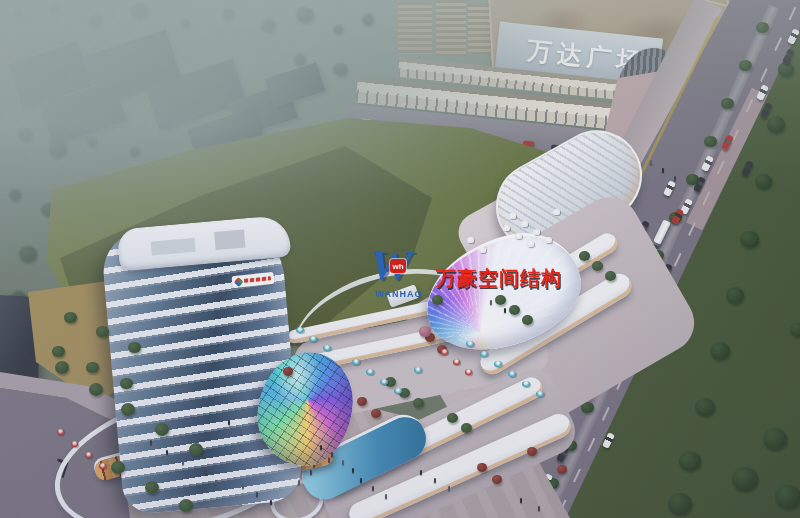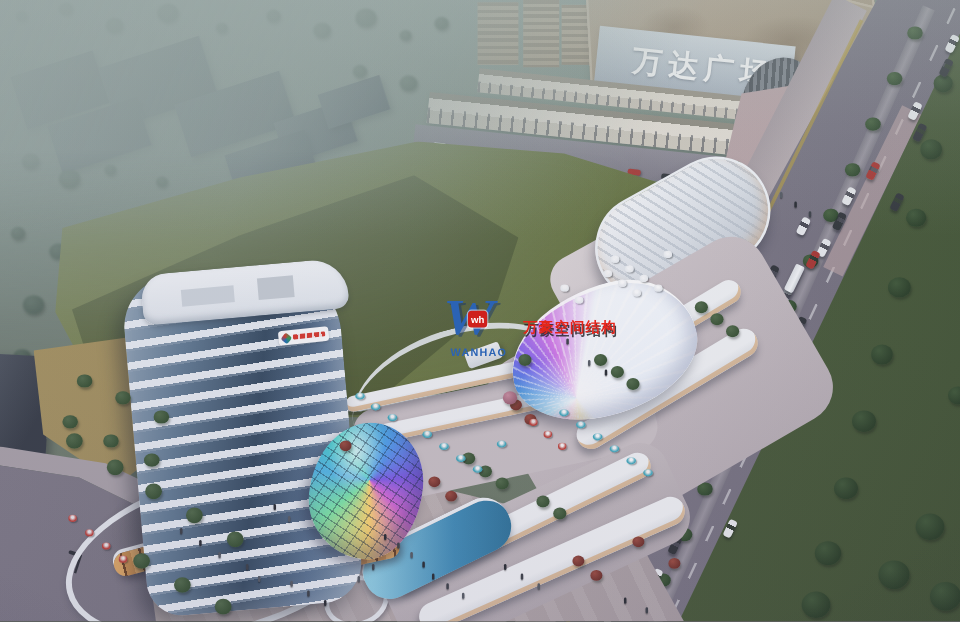--- a/index.html
+++ b/index.html
@@ -103,21 +103,21 @@
  radial-gradient(at 38% 22%,rgba(255,255,255,.75) 0%,transparent 28%),
  conic-gradient(from 320deg at 52% 42%,#46d8c8,#4ea0ee 60deg,#7e5ce8 120deg,#d86ad8 170deg,#ffd870 215deg,#7ce8a8 265deg,#52b8e8 315deg,#46d8c8 360deg);
  box-shadow:-4px 6px 10px rgba(25,30,50,.4),inset -8px -10px 16px rgba(30,40,90,.35)}
 
 .grade{position:absolute;inset:0;pointer-events:none;
  background:radial-gradient(130% 130% at 45% 35%,transparent 55%,rgba(38,36,58,.16) 100%),linear-gradient(195deg,rgba(150,168,172,.08),rgba(110,100,135,.12) 70%,rgba(95,85,125,.16))}
 .wm{left:360px;top:244px;width:230px;height:72px}
 .wm-w{position:absolute;left:12px;top:0px;font-family:"Liberation Serif","DejaVu Serif",serif;font-style:italic;font-weight:900;font-size:42px;line-height:1;color:#2b63b4;text-shadow:2px 2px 0 rgba(20,50,110,.45);transform:scaleX(1.15)}
 .wm-badge{position:absolute;left:30px;top:15px;width:16px;height:14px;background:#cf201c;border-radius:3px;color:#fff;font-size:8px;font-weight:700;display:flex;align-items:center;justify-content:center;box-shadow:0 0 0 1px rgba(255,255,255,.55)}
 .wm-name{position:absolute;left:8px;top:45px;width:62px;text-align:center;font-size:9px;font-weight:700;letter-spacing:1px;color:#2b63b4}
-.wm-company{position:absolute;left:76px;top:21px;font-family:"Liberation Serif","DejaVu Serif",serif;font-size:12px;font-weight:700;letter-spacing:1px;color:#e6251b;text-shadow:1px 2px 0 rgba(40,40,45,.85);white-space:nowrap}
+.wm-company{position:absolute;left:76px;top:21px;font-family:"Liberation Serif","DejaVu Serif",serif;font-size:20px;font-weight:700;letter-spacing:1px;color:#e6251b;text-shadow:1px 2px 0 rgba(40,40,45,.85);white-space:nowrap}
 .wm-url{position:absolute;left:58px;top:39px;font-family:"Liberation Serif","DejaVu Serif",serif;font-size:14.5px;font-weight:700;letter-spacing:.5px;color:#e6251b;text-shadow:1px 2px 0 rgba(40,40,45,.85);white-space:nowrap}
 </style>
 </head>
 <body>
 
 <div class="stage">
 
   <div class="layer" id="gen-far">
       <div style="position: absolute; left: 14px; top: 52px; width: 72px; height: 46px; transform: rotate(-18deg); background: linear-gradient(115deg, rgb(92, 106, 114), rgb(70, 84, 92)); box-shadow: rgba(30, 40, 45, 0.3) 2px 3px 5px; filter: blur(0.5px);"></div>
       <div style="position: absolute; left: 88px; top: 42px; width: 88px; height: 52px; transform: rotate(-18deg); background: linear-gradient(115deg, rgb(92, 106, 114), rgb(70, 84, 92)); box-shadow: rgba(30, 40, 45, 0.3) 2px 3px 5px; filter: blur(0.5px);"></div>

